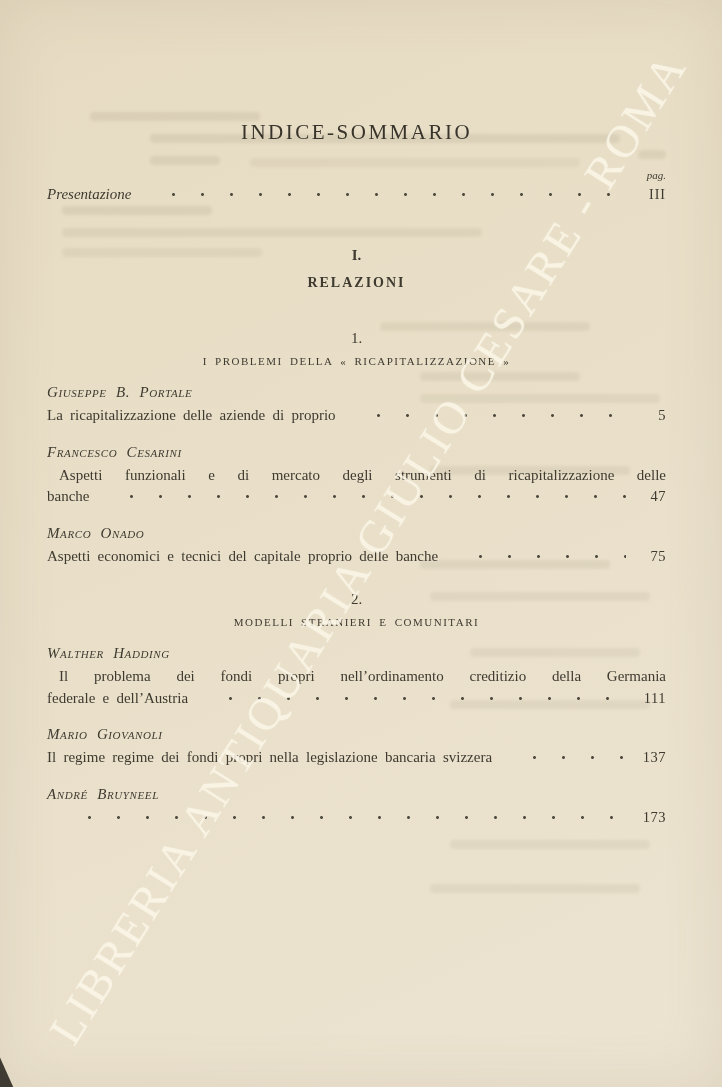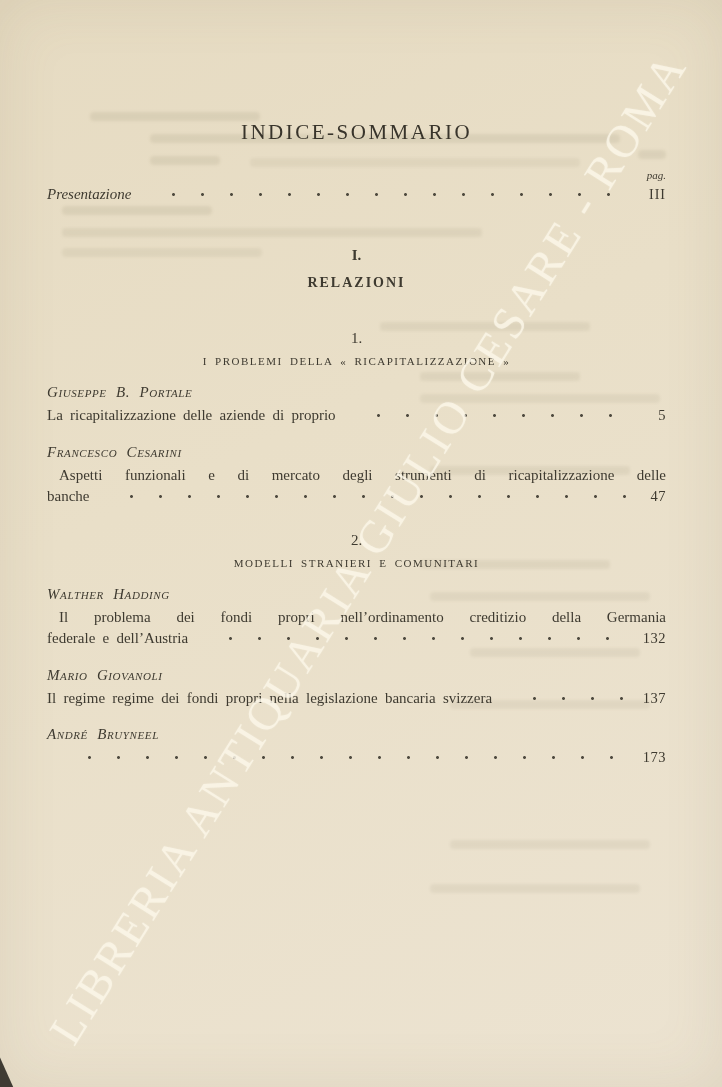--- a/index.html
+++ b/index.html
@@ -196,38 +196,49 @@
         <div class="entry-body">
           <span class="pre-line">Aspetti funzionali e di mercato degli strumenti di ricapitalizzazione delle</span>
           <div class="entry-lastline">
             <span class="line-text">banche</span>
             <span class="leader"></span>
             <span class="pagenum">47</span>
           </div>
         </div>
       </div>
 
+      <div class="entry">
+        <div class="entry-author">Marco Onado</div>
+        <div class="entry-body">
+
+          <div class="entry-lastline">
+            <span class="line-text">Aspetti economici e tecnici del capitale proprio delle banche</span>
+            <span class="leader"></span>
+            <span class="pagenum">75</span>
+          </div>
+        </div>
+      </div>
 
     </div>
 
     <div class="section-heading second">
       <div class="section-number">2.</div>
       <div class="section-title">MODELLI STRANIERI E COMUNITARI</div>
     </div>
 
     <div class="entries">
 
       <div class="entry">
         <div class="entry-author">Walther Hadding</div>
         <div class="entry-body">
           <span class="pre-line">Il problema dei fondi propri nell’ordinamento creditizio della Germania</span>
           <div class="entry-lastline">
             <span class="line-text">federale e dell’Austria</span>
             <span class="leader"></span>
-            <span class="pagenum">132</span>
+            <span class="pagenum">111</span>
           </div>
         </div>
       </div>
 
       <div class="entry">
         <div class="entry-author">Mario Giovanoli</div>
         <div class="entry-body">
 
           <div class="entry-lastline">
             <span class="line-text">Il regime regime dei fondi propri nella legislazione bancaria svizzera</span>

